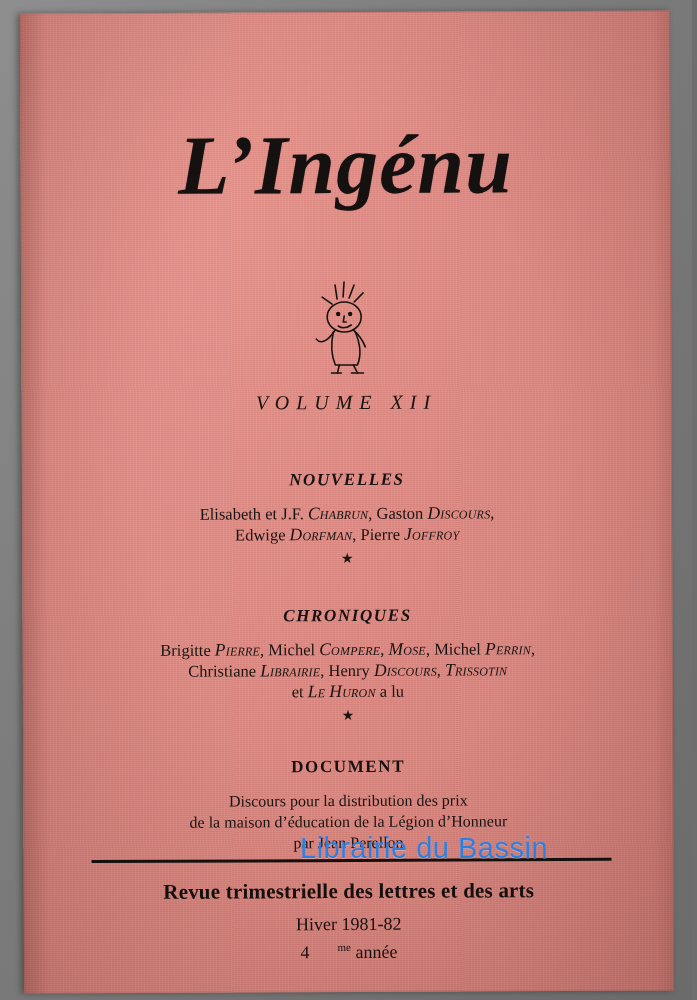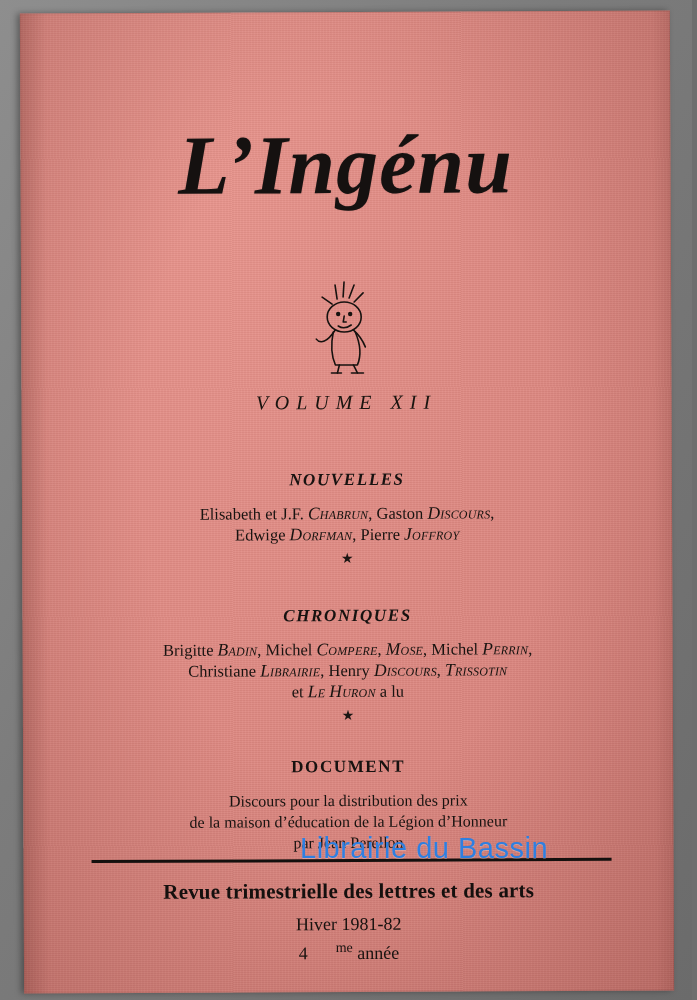--- a/index.html
+++ b/index.html
@@ -166,21 +166,21 @@
     color: #15100e;
   }
   .issue {
     position: absolute;
     top: 901px;
     left: 0; right: 0;
     font-size: 18px;
     color: #17120f;
     line-height: 23px;
   }
-  .issue .sup { font-size: 14px; vertical-align: super; margin-left: 28px; }
+  .issue .sup { font-size: 11px; vertical-align: super; margin-left: 28px; }
 
   
   .watermark {
     position: absolute;
     left: 300px;
     top: 832px;
     font-family: "Liberation Sans", sans-serif;
     font-size: 29px;
     letter-spacing: 0.5px;
     color: #2f7fe0;
@@ -236,21 +236,21 @@
         <div class="names">
           <div>Elisabeth et J.F. <span class="sc">Chabrun</span>, Gaston <span class="sc">Discours</span>,</div>
           <div>Edwige <span class="sc">Dorfman</span>, Pierre <span class="sc">Joffroy</span></div>
         </div>
         <div class="star">★</div>
       </div>
 
       <div class="block" style="top:594px;">
         <div class="sect-title">CHRONIQUES</div>
         <div class="names">
-          <div>Brigitte <span class="sc">Badin</span>, Michel <span class="sc">Compere</span>, <span class="sc">Mose</span>, Michel <span class="sc">Perrin</span>,</div>
+          <div>Brigitte <span class="sc">Pierre</span>, Michel <span class="sc">Compere</span>, <span class="sc">Mose</span>, Michel <span class="sc">Perrin</span>,</div>
           <div>Christiane <span class="sc">Librairie</span>, Henry <span class="sc">Discours</span>, <span class="sc">Trissotin</span></div>
           <div>et <span class="sc">Le</span> <span class="sc">Huron</span> a lu</div>
         </div>
         <div class="star">★</div>
       </div>
 
       <div class="block" style="top:745px;">
         <div class="sect-title roman">DOCUMENT</div>
         <div class="doc-lines">
           <div>Discours pour la distribution des prix</div>

